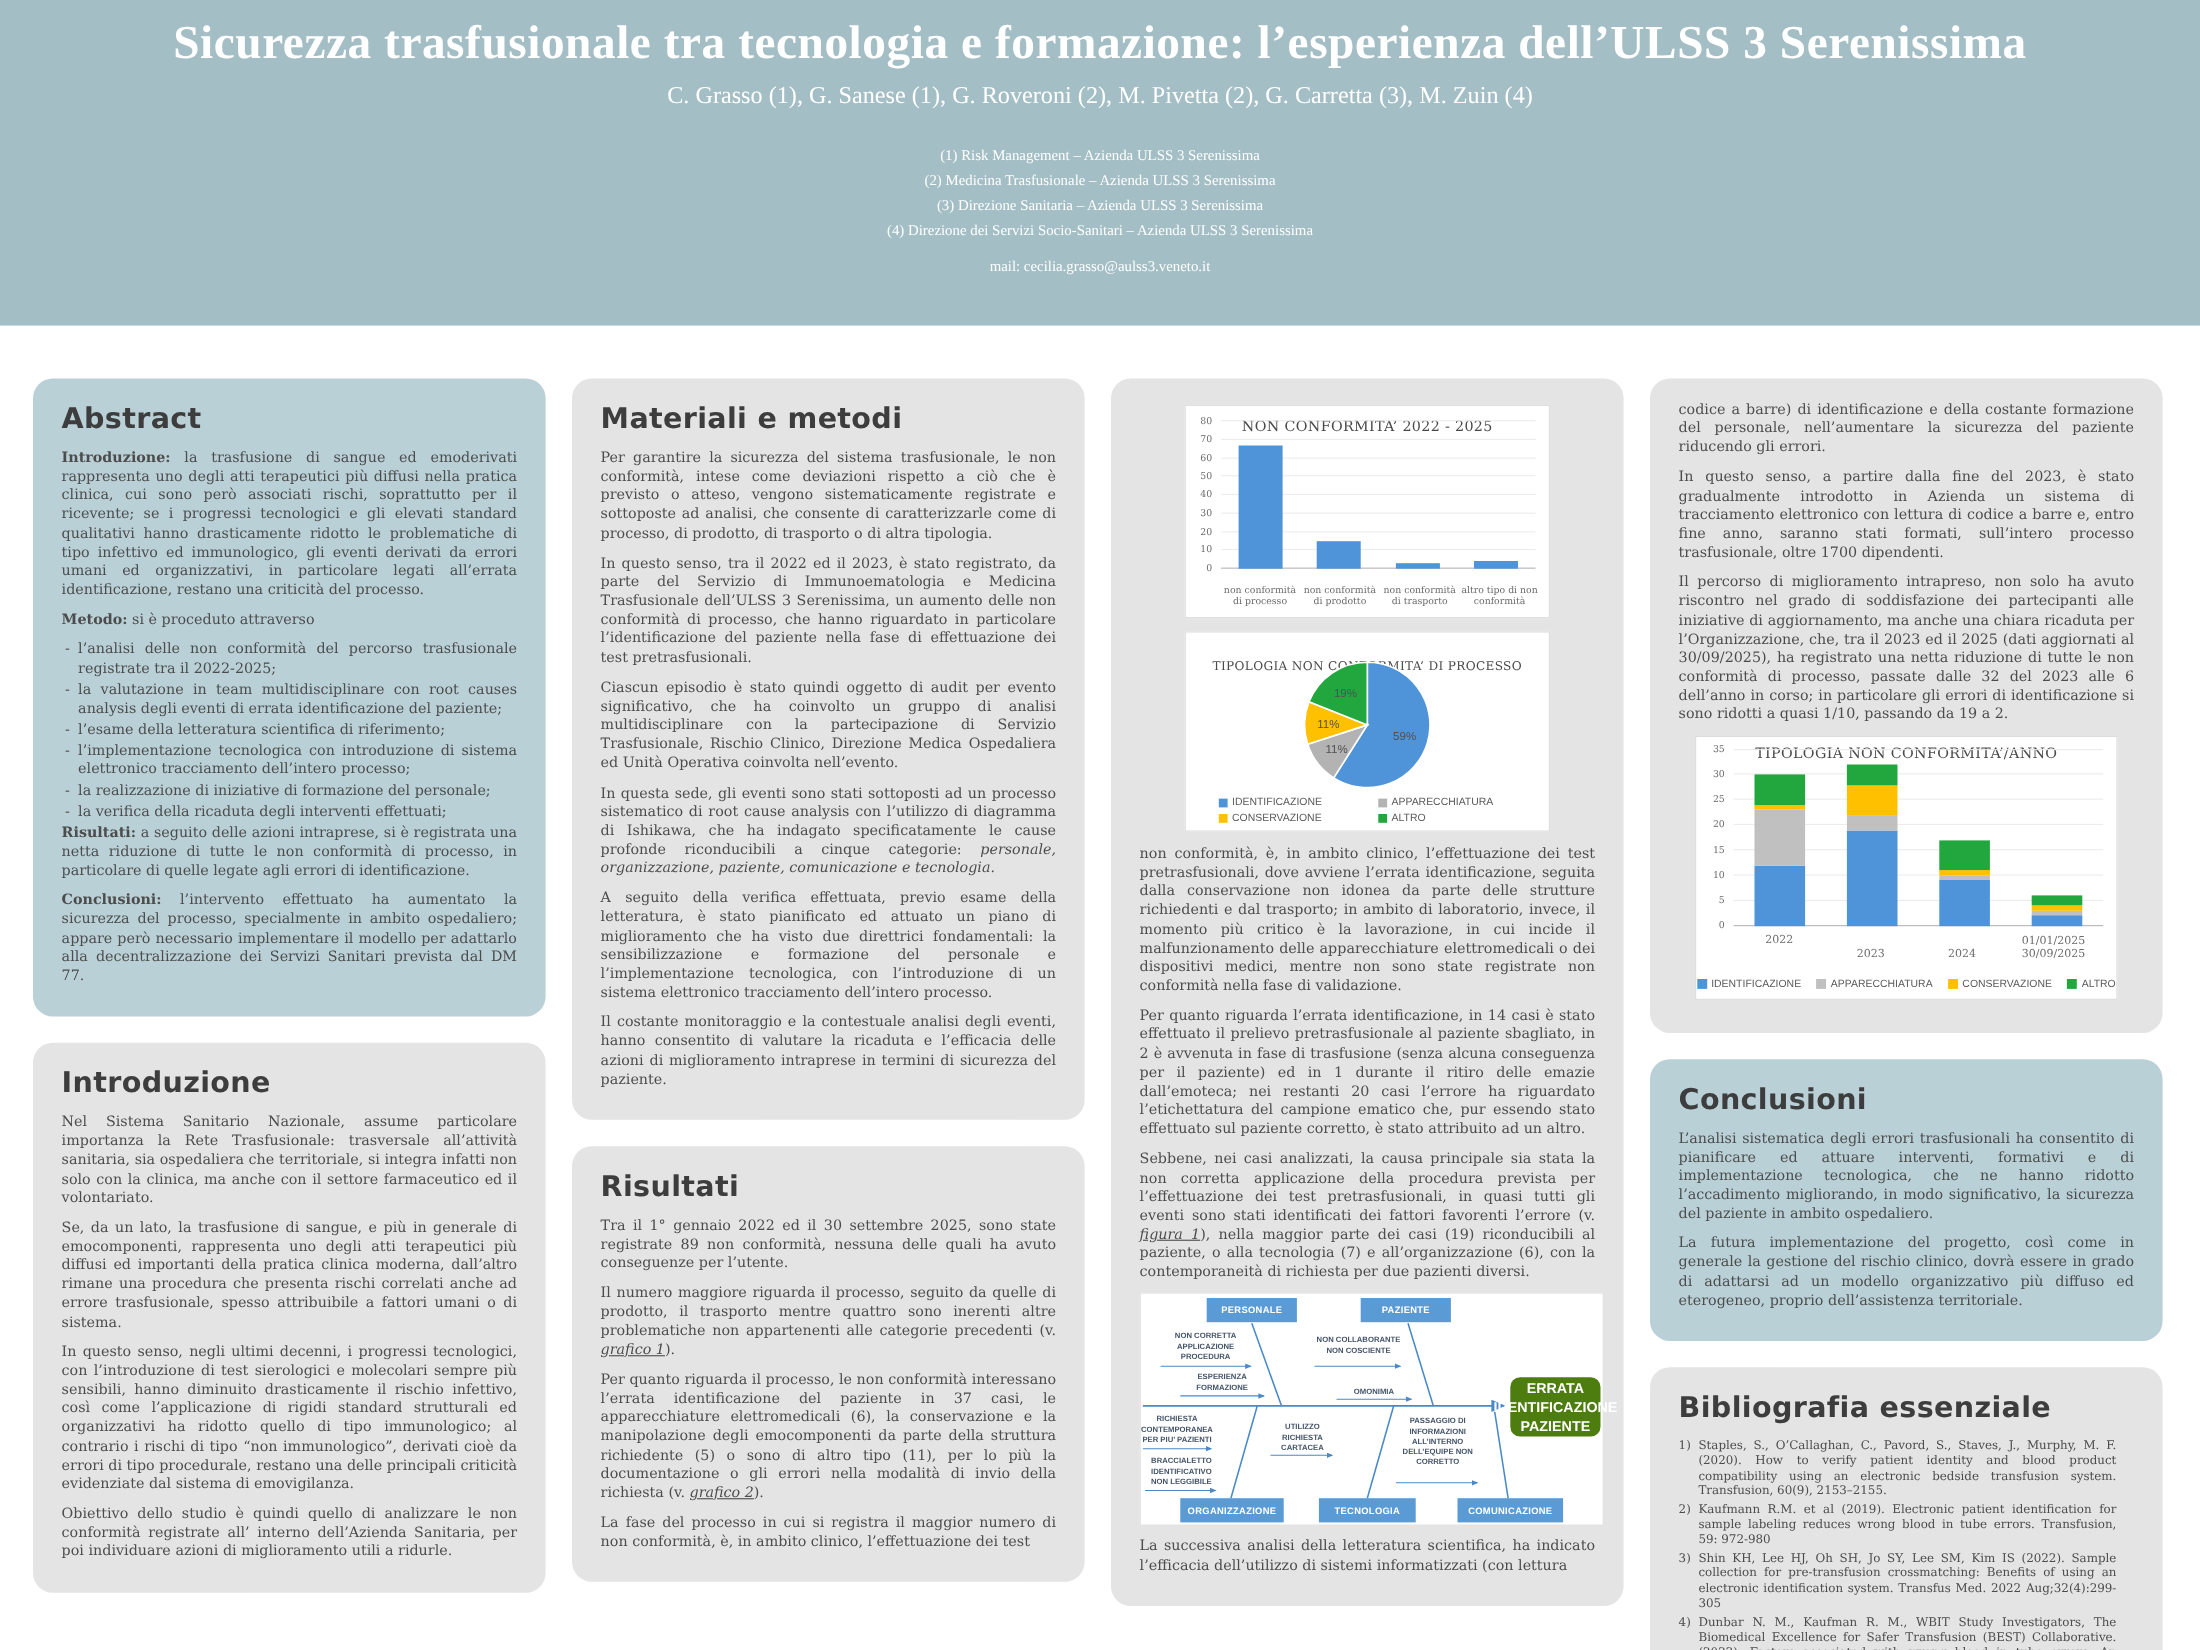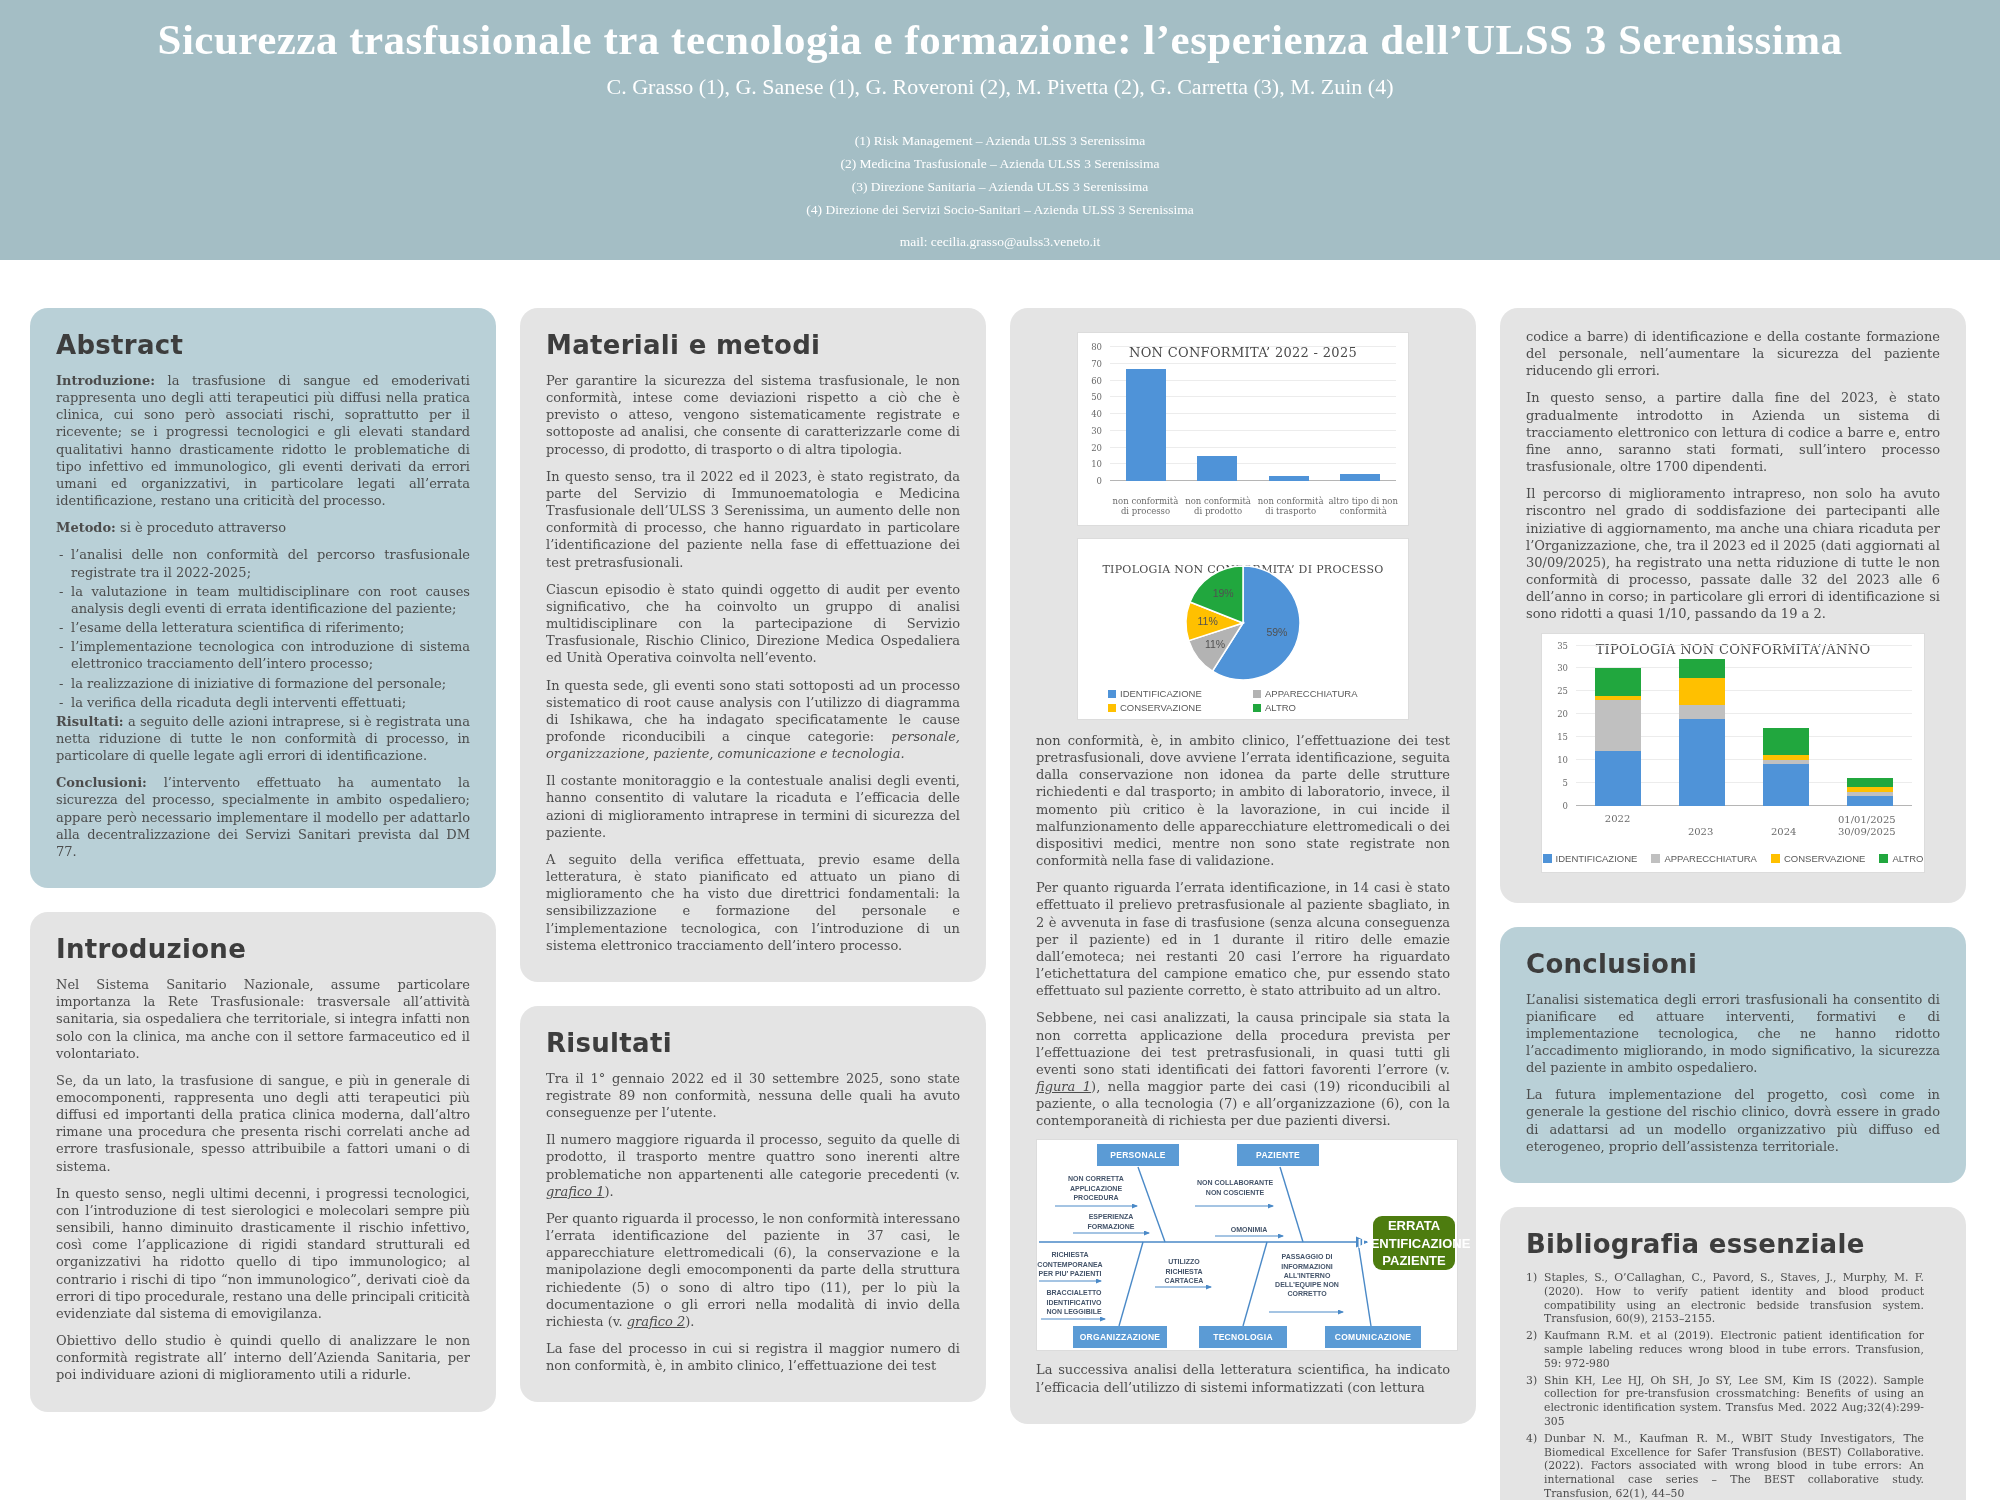--- a/index.html
+++ b/index.html
@@ -1,19 +1,19 @@
 <!DOCTYPE html>
 <html><head>
 <meta charset="utf-8">
 <style>
   html,body{margin:0;padding:0;background:#ffffff;}
   .page{position:relative;width:2000px;height:1500px;background:#ffffff;overflow:hidden;
         font-family:"DejaVu Serif", serif;}
   
-  .header{height:260px;background:#a4bec5;color:#ffffff;text-align:center;padding-top:16px;box-sizing:border-box;}
+  .header{height:296px;background:#a4bec5;color:#ffffff;text-align:center;padding-top:16px;box-sizing:border-box;}
   .title{font-family:"Liberation Serif", serif;font-weight:bold;font-size:43px;line-height:1.13;
          margin:0 auto;width:1760px;letter-spacing:.5px;}
   .authors{font-family:"Liberation Serif", serif;font-size:22px;margin-top:9px;}
   .affiliations{font-family:"Liberation Serif", serif;font-size:13.5px;line-height:1.72;margin-top:29px;}
   .mail{font-family:"Liberation Serif", serif;font-size:13.5px;margin-top:13px;}
   
   .cols{display:flex;gap:24px;padding:48px 30px 0 30px;align-items:flex-start;}
   .col{display:flex;flex-direction:column;gap:24px;width:466px;flex:0 0 466px;}
   .box{border-radius:18px;padding:20px 26px 18px 26px;box-sizing:border-box;width:100%;}
   .box.blue{background:#b9d0d7;}
@@ -102,22 +102,22 @@
     </div>
 
     <div class="col">
       <div class="box gray">
         <h2>Materiali e metodi</h2>
         <div>
             <div class="blk p"><span>Per garantire la sicurezza del sistema trasfusionale, le non conformità, intese come deviazioni rispetto a ciò che è previsto o atteso, vengono sistematicamente registrate e sottoposte ad analisi, che consente di caratterizzarle come di processo, di prodotto, di trasporto o di altra tipologia.</span></div>
             <div class="blk p"><span>In questo senso, tra il 2022 ed il 2023, è stato registrato, da parte del Servizio di Immunoematologia e Medicina Trasfusionale dell’ULSS 3 Serenissima, un aumento delle non conformità di processo, che hanno riguardato in particolare l’identificazione del paziente nella fase di effettuazione dei test pretrasfusionali.</span></div>
             <div class="blk p"><span>Ciascun episodio è stato quindi oggetto di audit per evento significativo, che ha coinvolto un gruppo di analisi multidisciplinare con la partecipazione di Servizio Trasfusionale, Rischio Clinico, Direzione Medica Ospedaliera ed Unità Operativa coinvolta nell’evento.</span></div>
             <div class="blk p"><span>In questa sede, gli eventi sono stati sottoposti ad un processo sistematico di root cause analysis con l’utilizzo di diagramma di Ishikawa, che ha indagato specificatamente le cause profonde riconducibili a cinque categorie: </span><span class="seg-i">personale, organizzazione, paziente, comunicazione e tecnologia.</span></div>
+            <div class="blk p"><span>A seguito della verifica effettuata, previo esame della letteratura, è stato pianificato ed attuato un piano di miglioramento che ha visto due direttrici fondamentali: la sensibilizzazione e formazione del personale e l’implementazione tecnologica, con l’introduzione di un sistema elettronico tracciamento dell’intero processo.</span></div>
             <div class="blk p"><span>Il costante monitoraggio e la contestuale analisi degli eventi, hanno consentito di valutare la ricaduta e l’efficacia delle azioni di miglioramento intraprese in termini di sicurezza del paziente.</span></div>
-            <div class="blk p"><span>A seguito della verifica effettuata, previo esame della letteratura, è stato pianificato ed attuato un piano di miglioramento che ha visto due direttrici fondamentali: la sensibilizzazione e formazione del personale e l’implementazione tecnologica, con l’introduzione di un sistema elettronico tracciamento dell’intero processo.</span></div>
           </div>
       </div>
       <div class="box gray">
         <h2>Risultati</h2>
         <div>
             <div class="blk p"><span>Tra il 1° gennaio 2022 ed il 30 settembre 2025, sono state registrate 89 non conformità, nessuna delle quali ha avuto conseguenze per l’utente.</span></div>
             <div class="blk p"><span>Il numero maggiore riguarda il processo, seguito da quelle di prodotto, il trasporto mentre quattro sono inerenti altre problematiche non appartenenti alle categorie precedenti (v. </span><span class="seg-u">grafico 1</span><span>).</span></div>
             <div class="blk p"><span>Per quanto riguarda il processo, le non conformità interessano l’errata identificazione del paziente in 37 casi, le apparecchiature elettromedicali (6), la conservazione e la manipolazione degli emocomponenti da parte della struttura richiedente (5) o sono di altro tipo (11), per lo più la documentazione o gli errori nella modalità di invio della richiesta (v. </span><span class="seg-u">grafico 2</span><span>).</span></div>
             <div class="blk p"><span>La fase del processo in cui si registra il maggior numero di non conformità,  è, in ambito clinico,  l’effettuazione dei test</span></div>
           </div>

